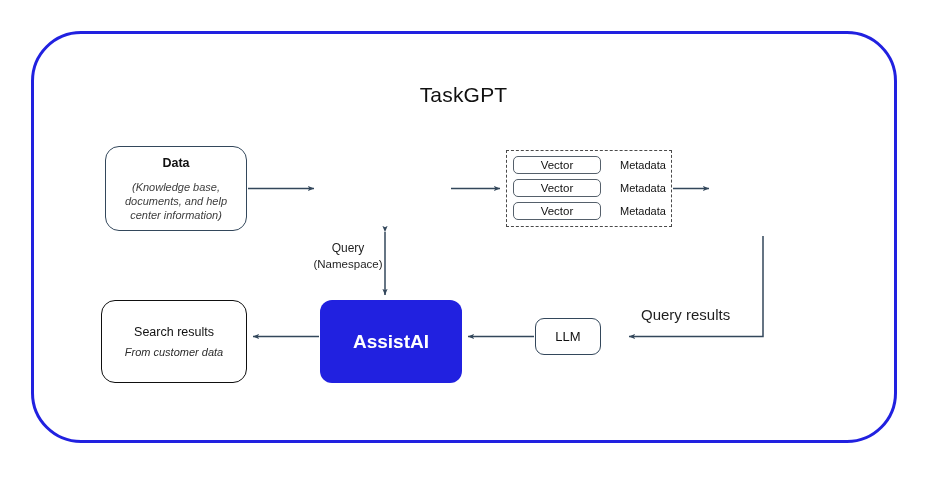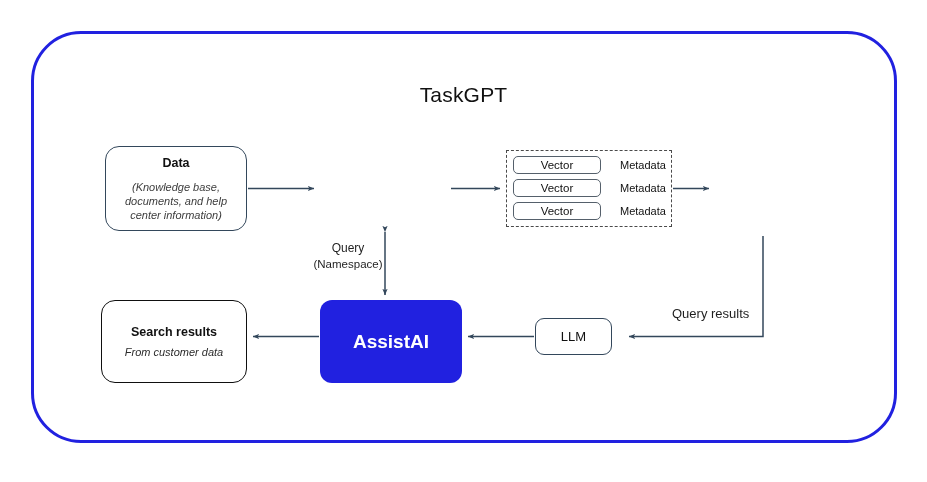--- a/index.html
+++ b/index.html
@@ -145,29 +145,29 @@
   }
 
   
   .box-search {
     left: 101px; top: 300px; width: 146px; height: 83px;
     border: 1.7px solid #0f0f0f;
     border-radius: 14px;
     background: #ffffff;
   }
   .box-search .title {
-    font-size: 12.5px; font-weight: bold; color: #111; margin-bottom: 7px;
+    font-size: 12.5px; font-weight: normal; color: #111; margin-bottom: 7px;
   }
   .box-search .sub {
     font-size: 11px; font-style: italic; color: #2c2c2c;
   }
 
   
   .box-llm {
-    left: 535px; top: 318px; width: 77px; height: 37px;
+    left: 535px; top: 318px; width: 66px; height: 37px;
     border: 1.5px solid #33475b;
     border-radius: 9px;
     background: #ffffff;
   }
   .box-llm .title { font-size: 13px; color: #111; }
 
   
   .edge-label {
     position: absolute;
     color: #1f1f1f;
@@ -176,22 +176,22 @@
   }
   .label-query {
     left: 293px; top: 241px; width: 110px;
     font-size: 12px;
   }
   .label-query-sub {
     left: 293px; top: 258px; width: 110px;
     font-size: 11.5px;
   }
   .label-queryresults {
-    left: 672px; top: 306px;
-    font-size: 13px;
+    left: 641px; top: 306px;
+    font-size: 15px;
   }
 
   
   svg.edges {
     position: absolute;
     left: 0; top: 0;
     width: 927px; height: 482px;
     pointer-events: none;
   }
 </style>

